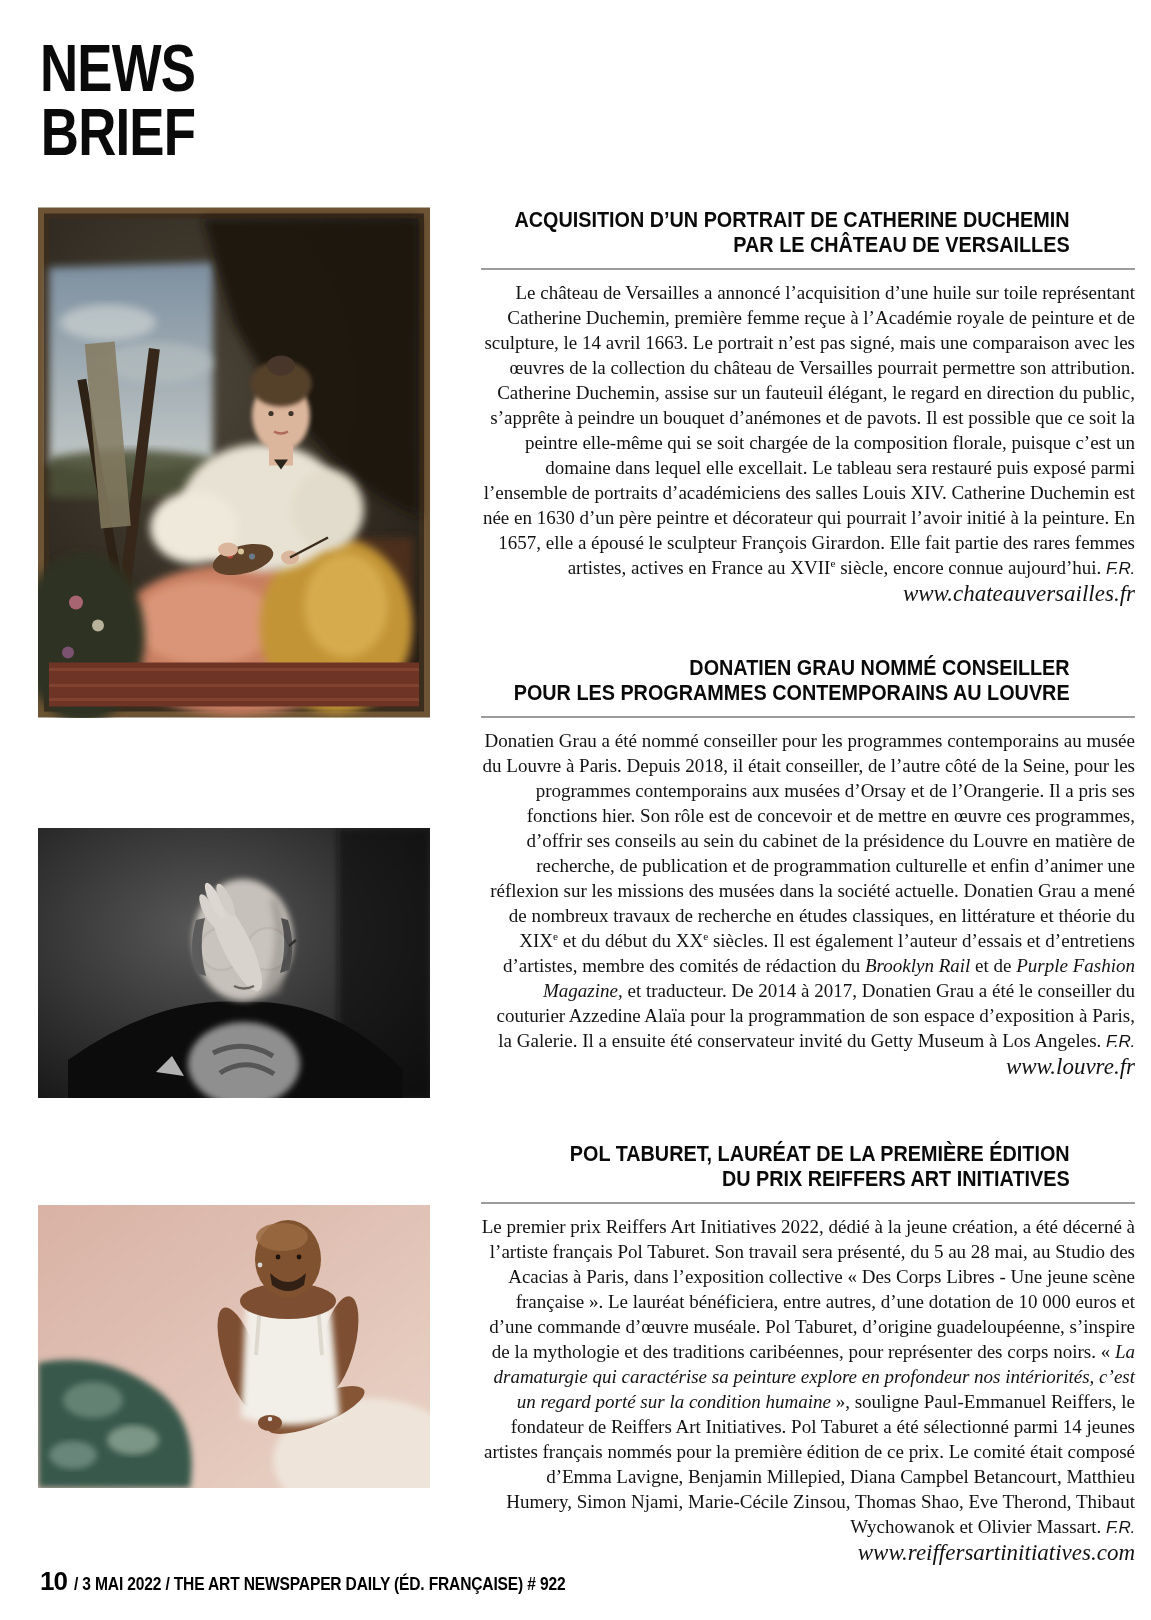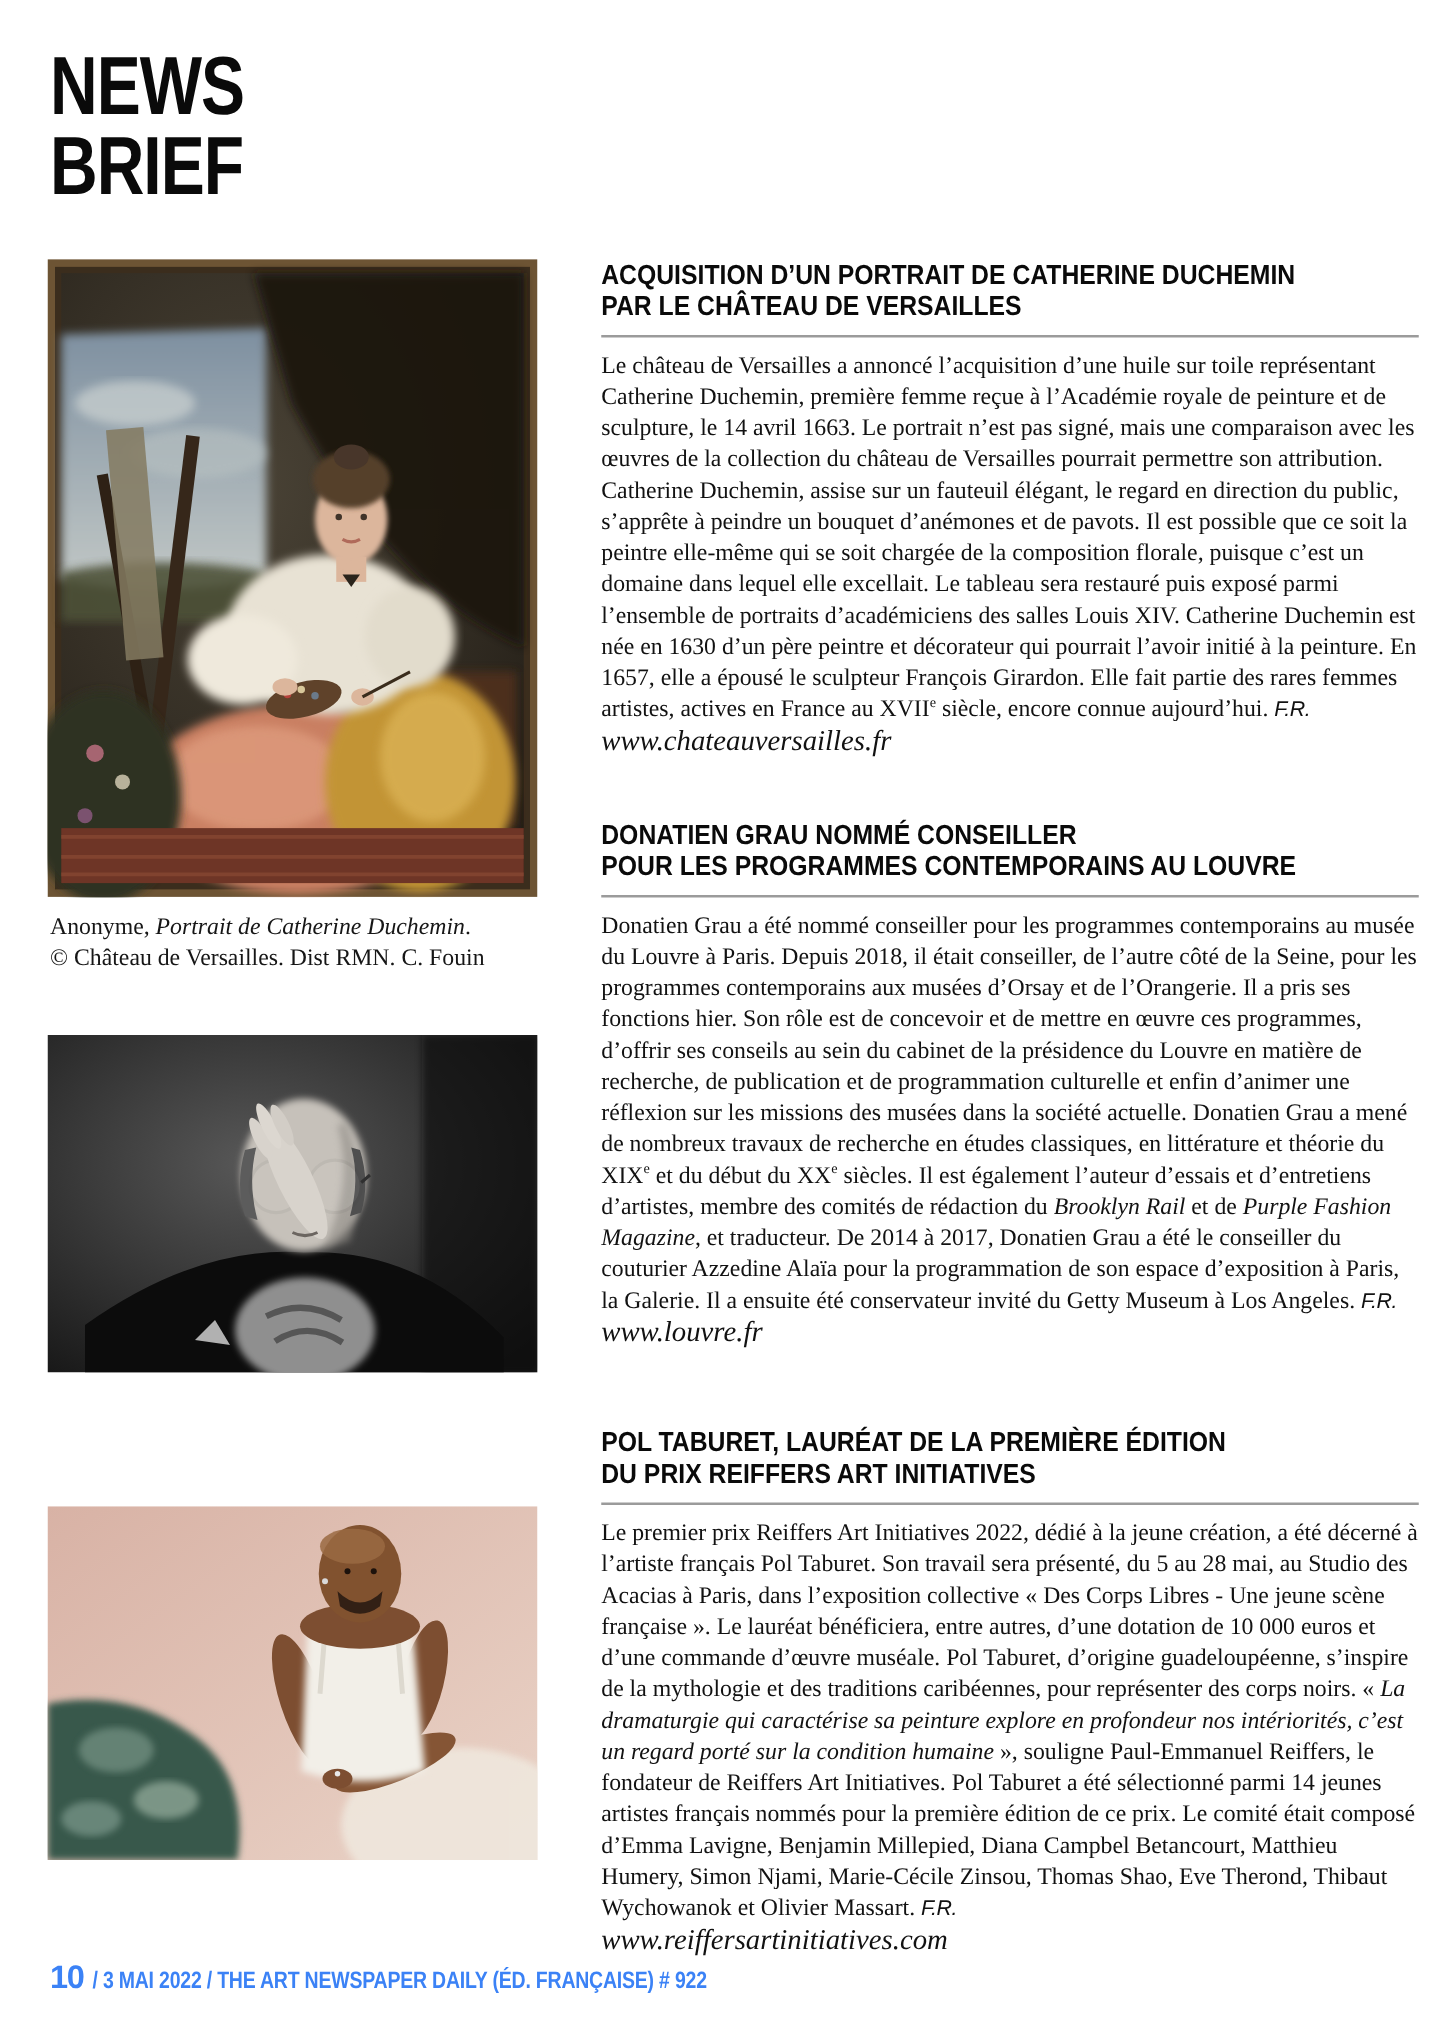--- a/index.html
+++ b/index.html
@@ -1,17 +1,17 @@
 <!DOCTYPE html>
 <html><head>
 <meta charset="utf-8">
 <style>
   html,body{margin:0;padding:0;background:#ffffff;}
   .page{position:relative;width:1151px;height:1620px;background:#ffffff;overflow:hidden;
-        font-family:"Liberation Serif",serif;color:#121212;}
+        font-family:"Liberation Serif",serif;color:#121212;text-align:right;}
 
   
   .masthead{position:absolute;left:40px;top:36px;font-family:"Liberation Sans",sans-serif;
             font-weight:800;font-size:66px;line-height:64px;letter-spacing:-1px;
             transform:scaleX(0.80);transform-origin:left top;color:#0a0a0a;}
 
   
   .photo{position:absolute;left:38px;width:392px;margin:0;padding:0;}
   .photo svg{display:block;width:100%;height:100%;}
   .photo1{top:207px;height:511px;}
@@ -34,21 +34,21 @@
   .body{margin:10px 0 0 0;font-size:19px;line-height:25px;}
   .weblink{margin:0;font-size:23px;line-height:25px;font-style:italic;}
 
   .it{font-style:italic;}
   .sup{vertical-align:super;font-size:0.6em;line-height:0;}
   .sig{font-family:"Liberation Sans",sans-serif;font-weight:400;font-style:italic;
        font-size:0.9em;letter-spacing:-0.3px;}
 
   
   .footer{position:absolute;left:40px;top:1566px;display:flex;align-items:baseline;gap:7px;
-          font-family:"Liberation Sans",sans-serif;font-weight:800;color:#3b82f6;}
+          font-family:"Liberation Sans",sans-serif;font-weight:800;color:#000000;}
   .pagenum{font-size:26px;letter-spacing:-1px;}
   .issue{font-size:19px;white-space:nowrap;letter-spacing:-0.2px;
          transform:scaleX(0.82);transform-origin:left bottom;}
 </style>
 </head>
 <body>
 
 <div class="page">
 
   <header class="masthead">
@@ -109,21 +109,20 @@
       <ellipse cx="243" cy="176" rx="31" ry="23" fill="#54402c" filter="url(#soft2)"></ellipse>
       <ellipse cx="243" cy="158" rx="14" ry="10" fill="#48362a"></ellipse>
       <circle cx="233" cy="206" r="2.6" fill="#40342a"></circle>
         <circle cx="253" cy="206" r="2.6" fill="#40342a"></circle>
       <path d="M236 224 Q243 228 250 224" stroke="#b06a5a" stroke-width="2.5" fill="none"></path>
       <path d="M236 252 L250 252 L243 262 Z" fill="#2a241c"></path>
       <rect x="11" y="455" width="370" height="44" fill="#6e3526"></rect>
       <path d="M11 462 L381 462 M11 478 L381 478 M11 492 L381 492" stroke="#8a4a33" stroke-width="3" opacity="0.7"></path>
     </svg>
   </figure>
-  <figcaption class="caption cap1"><span>Anonyme, </span><span class="it">Portrait de Catherine Duchemin</span><span>.</span><br><span>© Château de Versailles. Dist RMN. C. Fouin</span></figcaption>
 
   <figure class="photo photo2">
     <svg viewBox="0 0 392 270">
       <defs>
         <radialGradient id="g2" cx="42%" cy="38%" r="80%">
           <stop offset="0%" stop-color="#585858"></stop>
             <stop offset="100%" stop-color="#141414"></stop>
         </radialGradient>
         <filter id="psoft">
             <feGaussianBlur stdDeviation="3"></feGaussianBlur>

